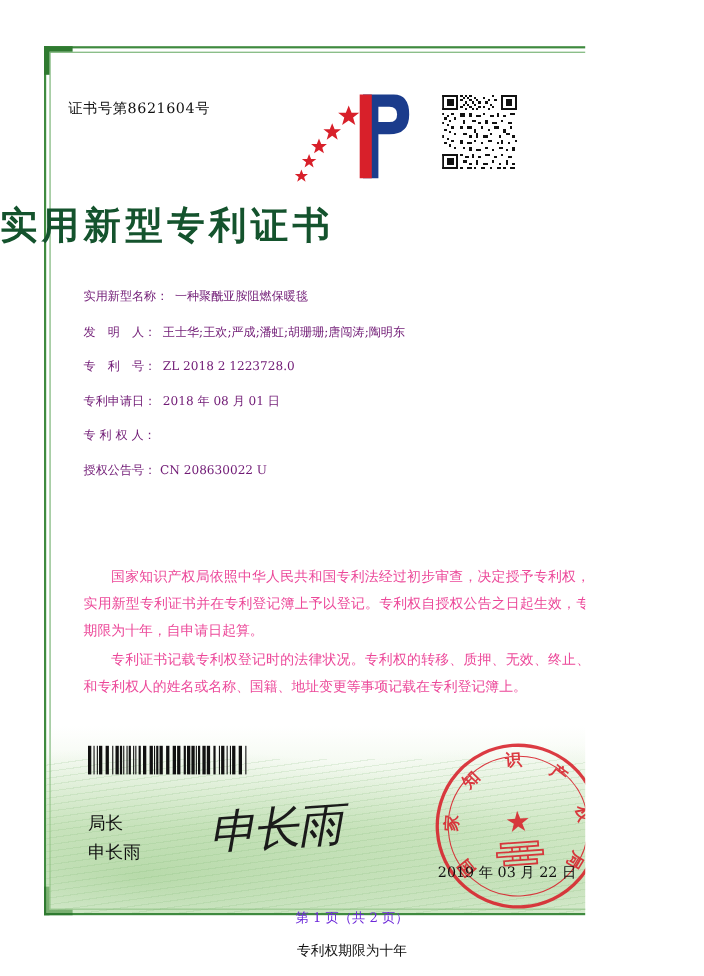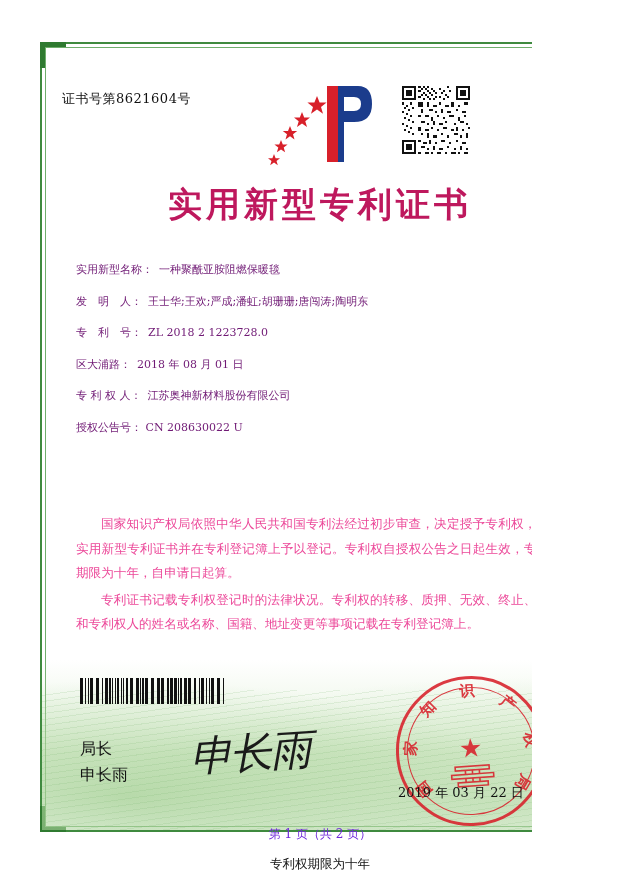--- a/index.html
+++ b/index.html
@@ -105,25 +105,24 @@
     width: 68px;
     height: 68px;
   }
 
   
   .title {
     position: absolute;
     left: 0;
     top: 182px;
     width: 640px;
-    text-align: center;
     font-size: 34px;
     font-weight: bold;
     letter-spacing: 4px;
-    color: #be185d;
+    color: #14532d;
     font-family: "DejaVu Serif", "Liberation Serif", serif;
   }
 
   
   .fields {
     position: absolute;
     left: 76px;
     top: 262px;
     width: 486px;
     font-size: 11px;
@@ -487,26 +486,25 @@
     </div>
     <div class="field-row">
       <span class="field-label">发　明　人：</span>
       <span class="field-value">王士华;王欢;严成;潘虹;胡珊珊;唐闯涛;陶明东</span>
     </div>
     <div class="field-row">
       <span class="field-label">专　利　号：</span>
       <span class="field-value">ZL 2018 2 1223728.0</span>
     </div>
     <div class="field-row">
-      <span class="field-label">区大浦路：</span>
+      <span class="field-label">专利申请日：</span>
       <span class="field-value">2018 年 08 月 01 日</span>
     </div>
     <div class="field-row">
       <span class="field-label">专 利 权 人：</span>
-      <span class="field-value">江苏奥神新材料股份有限公司</span>
     </div>
     <div class="inline-pair">
       <span class="seg2">
         <span>授权公告号：</span>
         <span>CN 208630022 U</span>
       </span>
     </div>
   </div>
 
   <div class="paragraphs">

